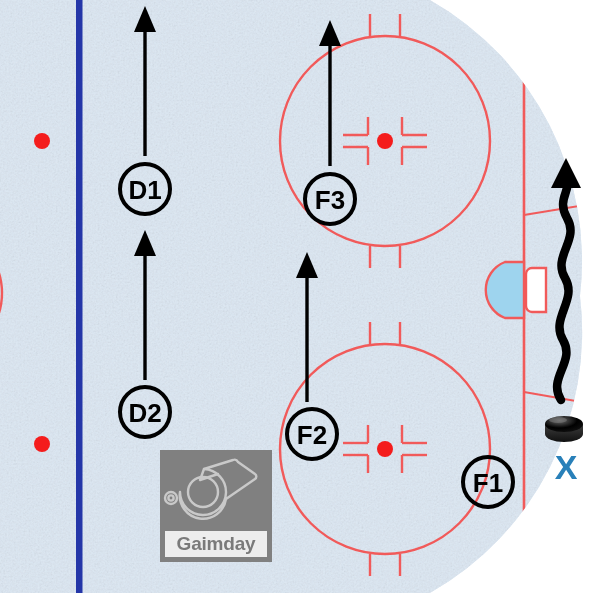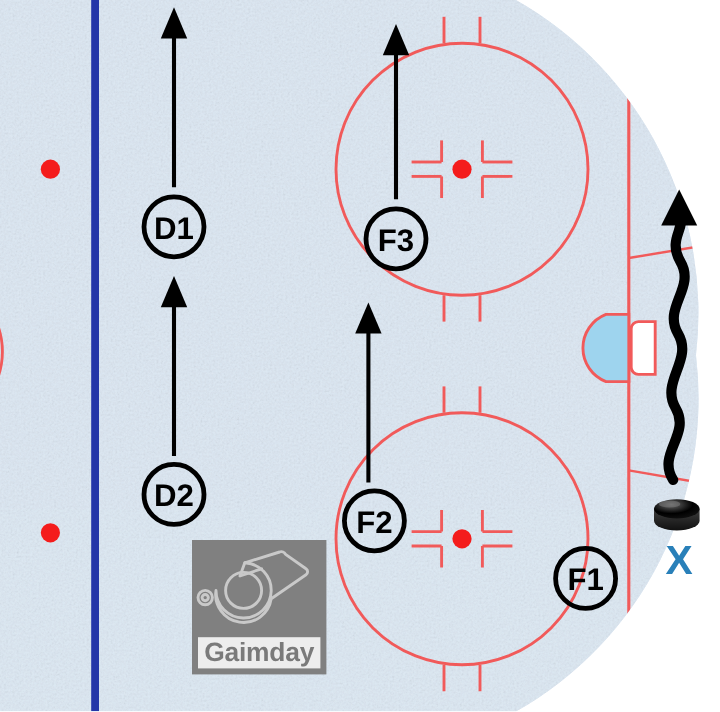--- a/index.html
+++ b/index.html
@@ -44,21 +44,21 @@
     height: 80px;
   }
   .watermark .wm-label {
     position: absolute;
     left: 5px;
     bottom: 5px;
     width: 102px;
     height: 26px;
     background: #ededed;
     color: #7a7a7a;
-    font-size: 22px;
+    font-size: 19px;
     font-weight: bold;
     font-family: "Liberation Sans", sans-serif;
     text-align: center;
     line-height: 26px;
     letter-spacing: -0.2px;
   }
   .marker-label {
     font-family: "Liberation Sans", sans-serif;
     font-weight: bold;
     font-size: 26px;

